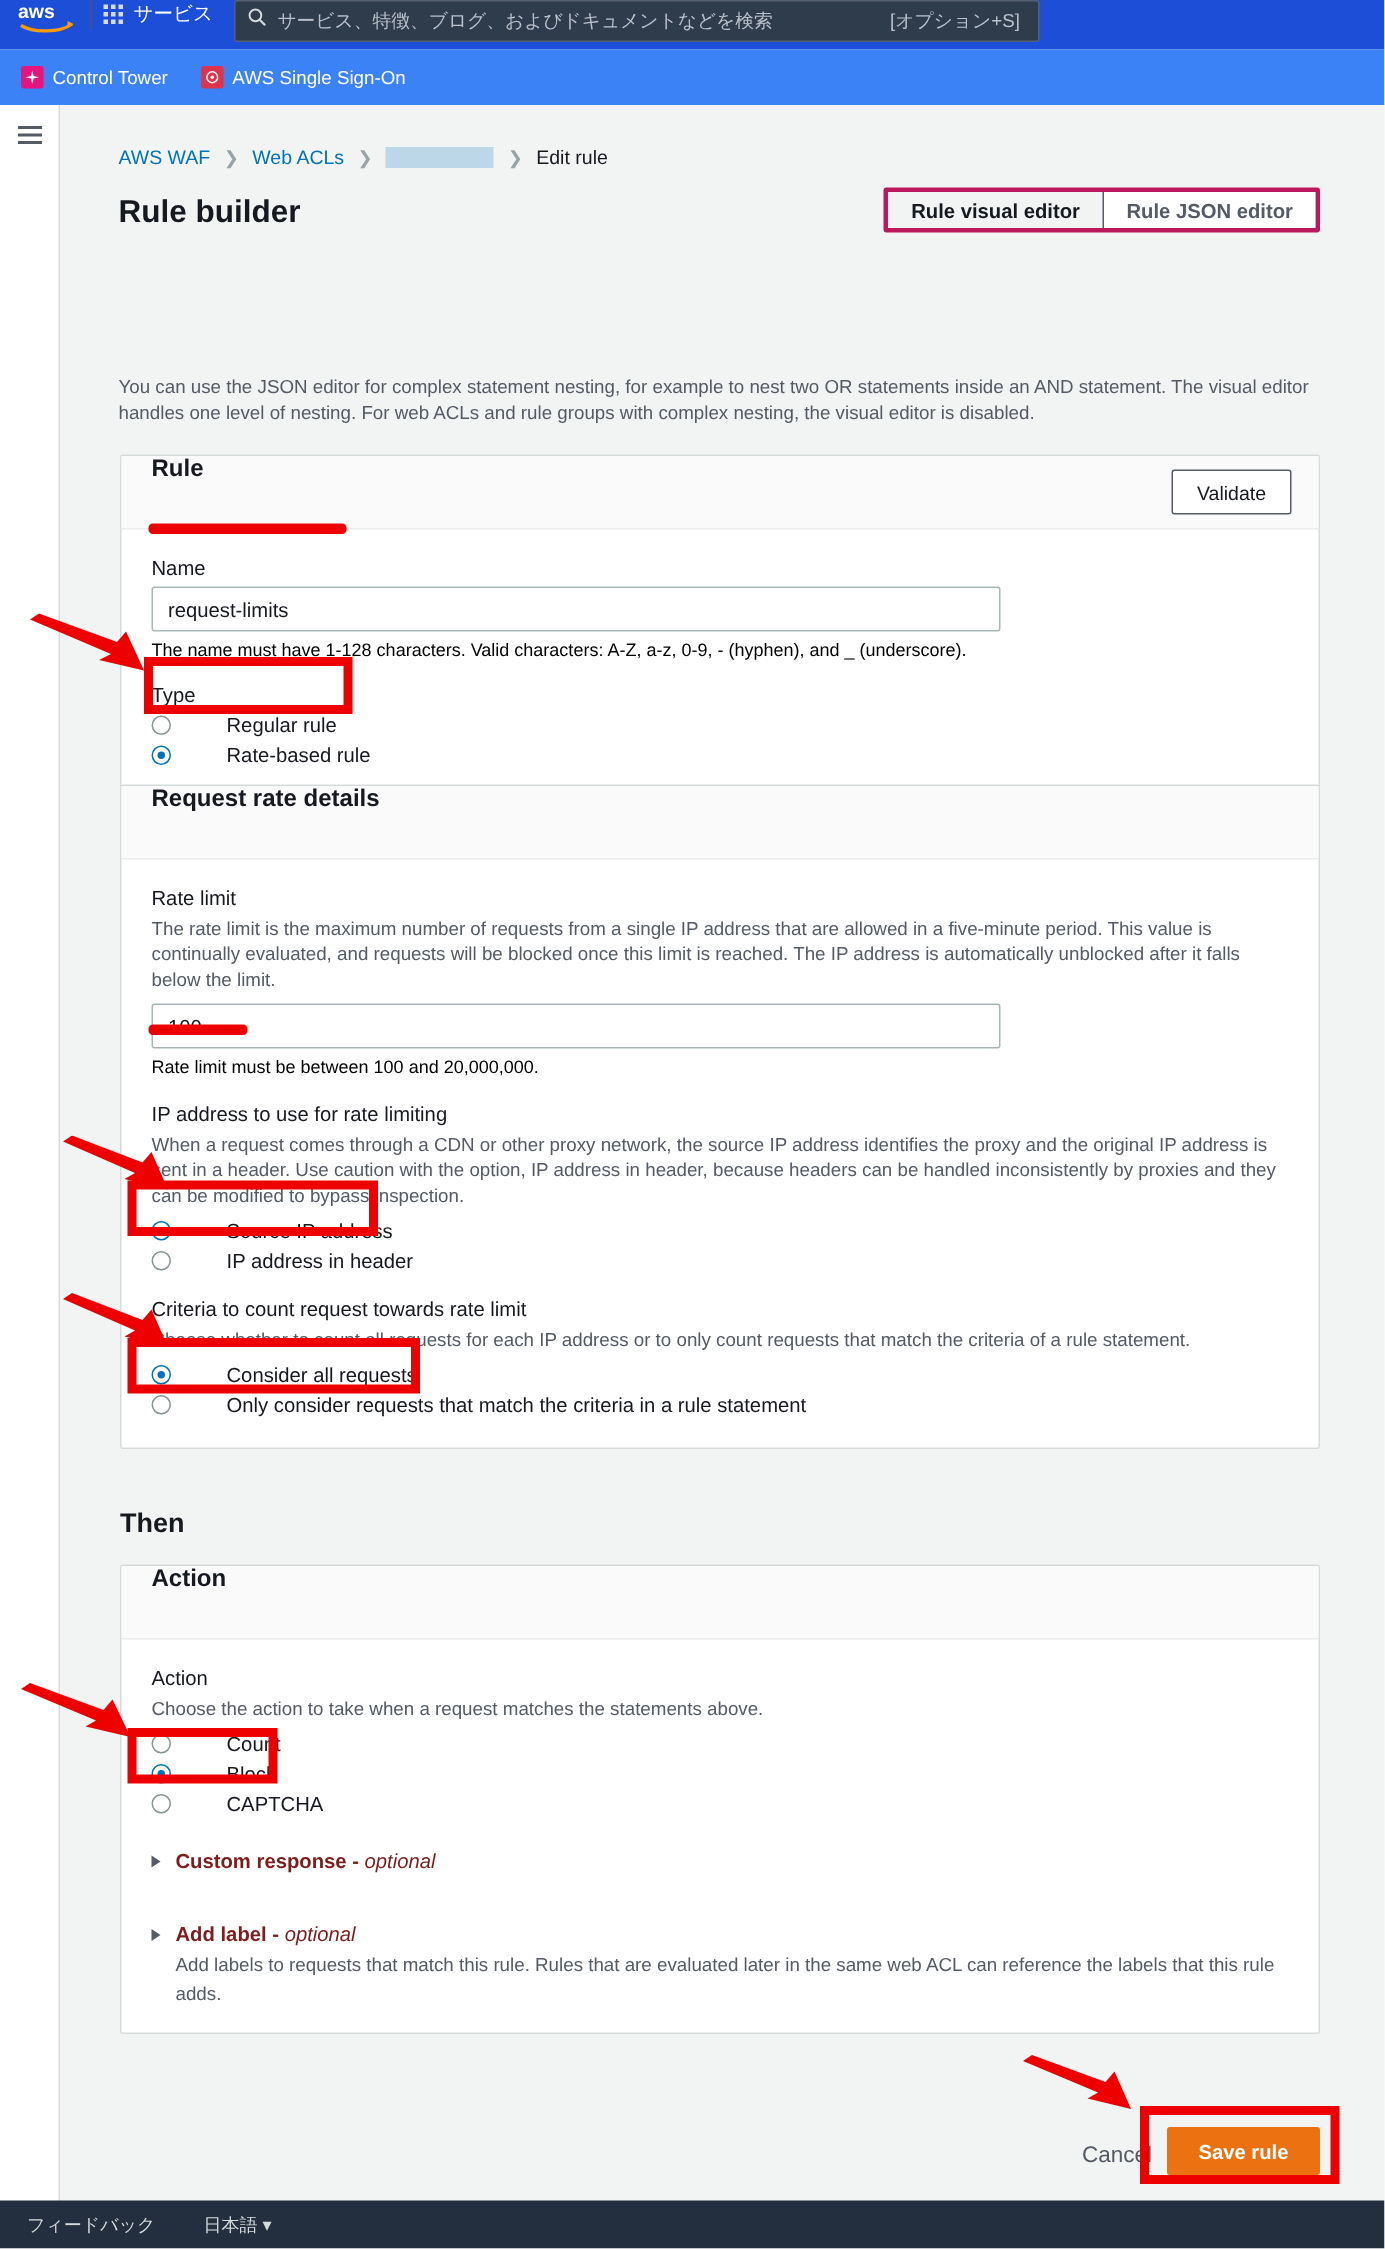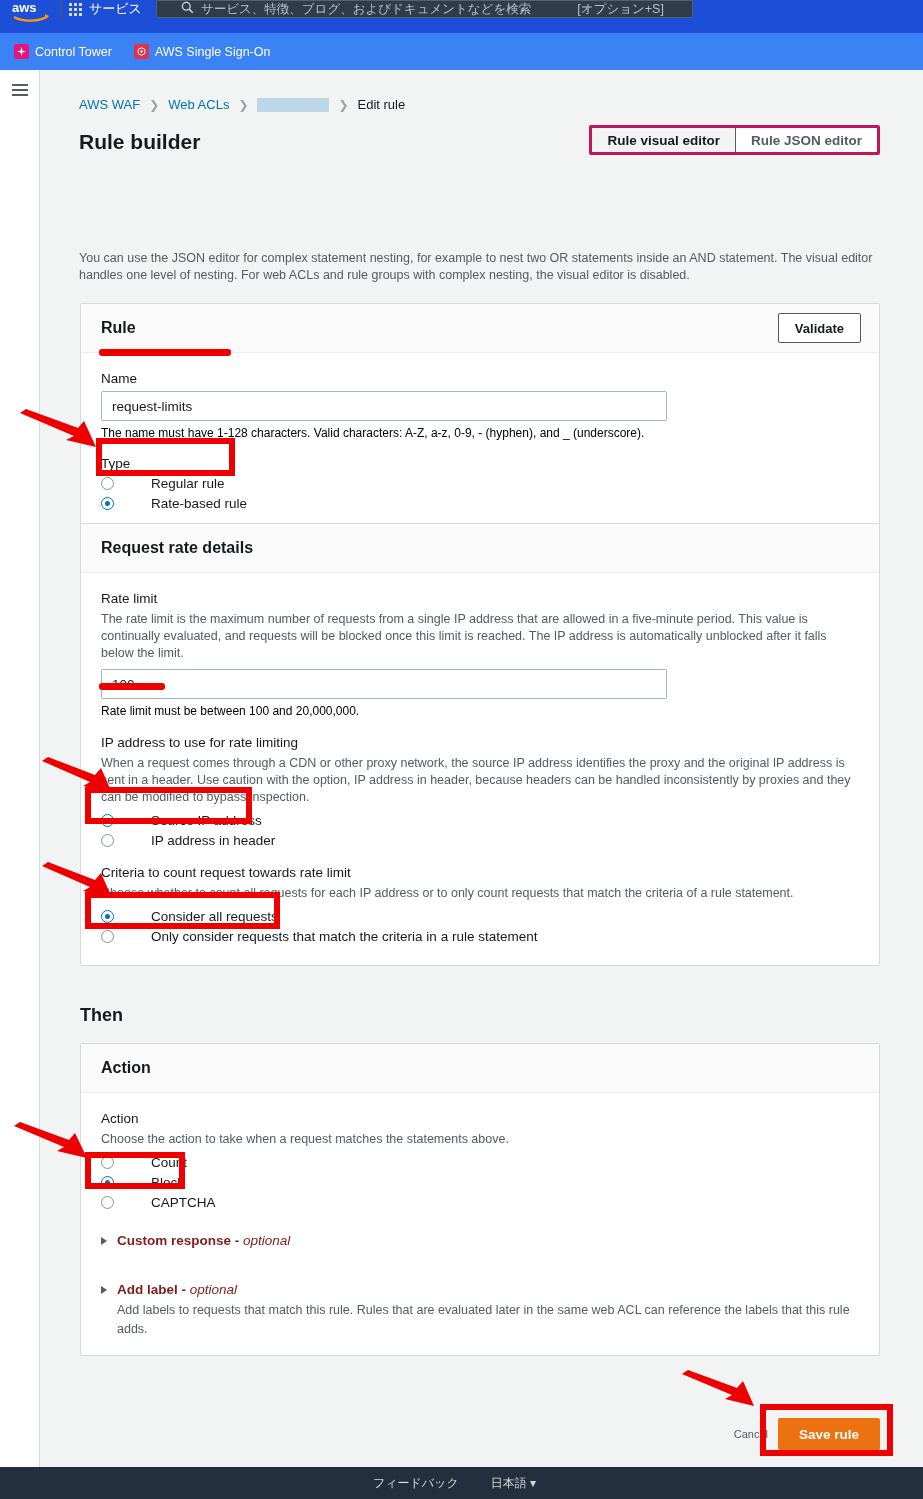--- a/index.html
+++ b/index.html
@@ -16,23 +16,23 @@
     position: absolute; top: 0; left: 0; width: 923px; height: 33px;
     background: #1d4ed8; display: flex; align-items: flex-start;
   }
   .aws-logo { width: 46px; margin-left: 12px; display: flex; align-items: center; }
   .aws-logo svg { display: block; }
   .nav-sep { width: 1px; height: 20px; background: #4a5568; margin: 0 8px 0 2px; }
   .waffle { display: grid; grid-template-columns: repeat(3, 3px); grid-gap: 2px; margin-right: 7px; }
   .waffle i { width: 3px; height: 3px; background: #d5dbdb; display: block; }
   .services-btn { display: flex; align-items: center; color: #fff; font-size: 13px; cursor: pointer; }
   .searchbar {
-    margin-left: 14px; width: 537px; height: 18px; background: #2f3c4c;
+    margin-left: 14px; width: 537px; height: 28px; background: #2f3c4c;
     border: 1px solid #56606e; border-radius: 2px; display: flex; align-items: center;
-    padding: 0 24px;
+    padding: 0 8px;
   }
   .searchbar .sicon { margin-right: 7px; flex: none; }
   .search-ph { color: #b9c0c9; font-size: 12.5px; flex: 1; }
   .search-kbd { color: #b9c0c9; font-size: 12.5px; margin-left: auto; padding-right: 4px; }
 
   
   .favbar {
     position: absolute; top: 33px; left: 0; width: 923px; height: 37px;
     background: #3b82f6; display: flex; align-items: center; padding-left: 14px;
   }
@@ -80,27 +80,27 @@
     font-size: 12.5px; line-height: 17px; color: #545b64;
   }
 
   
   .card {
     position: absolute; left: 40px; width: 800px; background: #fff;
     border: 1px solid #d5dbdb; border-radius: 2px;
   }
   .card-head {
     height: 49px; background: #fafafa; border-bottom: 1px solid #eaeded;
-    display: flex; align-items: center; padding: 0 20px; position: relative;
+    display: flex; padding: 0 20px; position: relative;
   }
   .card-head h2 { font-size: 16px; font-weight: bold; color: #16191f; }
   .validate-btn {
     position: absolute; right: 18px; top: 9px; height: 30px; padding: 0 16px;
     border: 1px solid #545b64; border-radius: 2px; background: #fff;
-    color: #16191f; font-size: 13px; font-weight: bold; cursor: pointer;
+    color: #16191f; font-size: 13px; font-weight: normal; cursor: pointer;
     display: flex; align-items: center; font-family: "Liberation Sans", sans-serif;
   }
   .card-body { padding: 18px 20px 16px 20px; }
 
   .lbl { font-size: 13.5px; color: #16191f; margin-bottom: 5px; }
   .desc { font-size: 12.5px; color: #545b64; line-height: 17px; margin-bottom: 7px; }
   .hint { font-size: 12px; color: #000000; margin-top: 5px; }
 
   .inp {
     width: 566px; height: 30px; border: 1px solid #aab7b8; border-radius: 2px;
@@ -127,34 +127,34 @@
     width: 0; height: 0; border-left: 6px solid #545b64;
     border-top: 4.5px solid transparent; border-bottom: 4.5px solid transparent;
     margin-right: 10px; flex: none;
   }
   .exp-txt { font-size: 13.5px; font-weight: bold; color: #7f1d1d; }
   .exp-opt { font-style: italic; font-weight: normal; }
   .exp-desc { font-size: 12.5px; color: #545b64; line-height: 19px; margin-left: 16px; width: 745px; }
 
   
   .cancel {
-    position: absolute; right: 155px; top: 1358px; font-size: 11px;
+    position: absolute; right: 155px; top: 1358px; font-size: 15px;
     color: #545b64; cursor: pointer;
   }
   .saverule {
     position: absolute; right: 43px; top: 1348px; height: 32px; padding: 0 20px;
     background: #ec7211; border: 1px solid #ec7211; border-radius: 2px;
     color: #fff; font-size: 13.5px; font-weight: bold; cursor: pointer;
     display: flex; align-items: center; font-family: "Liberation Sans", sans-serif;
   }
 
   
   .botbar {
     position: absolute; bottom: 0; left: 0; width: 923px; height: 32px;
-    background: #232f3e; display: flex; align-items: center; padding-left: 18px; justify-content: center;
+    background: #232f3e; display: flex; align-items: center; padding-left: 18px;
   }
   .botbar span { color: #d5dbdb; font-size: 12px; margin-right: 32px; cursor: pointer; }
 
   
   .anno { position: absolute; pointer-events: none; }
   .rbox { border: 6px solid #ee0000; background: transparent; }
   .rline { background: #ee0000; border-radius: 3px; }
   .arrow svg { display: block; }
 </style>
 </head>

